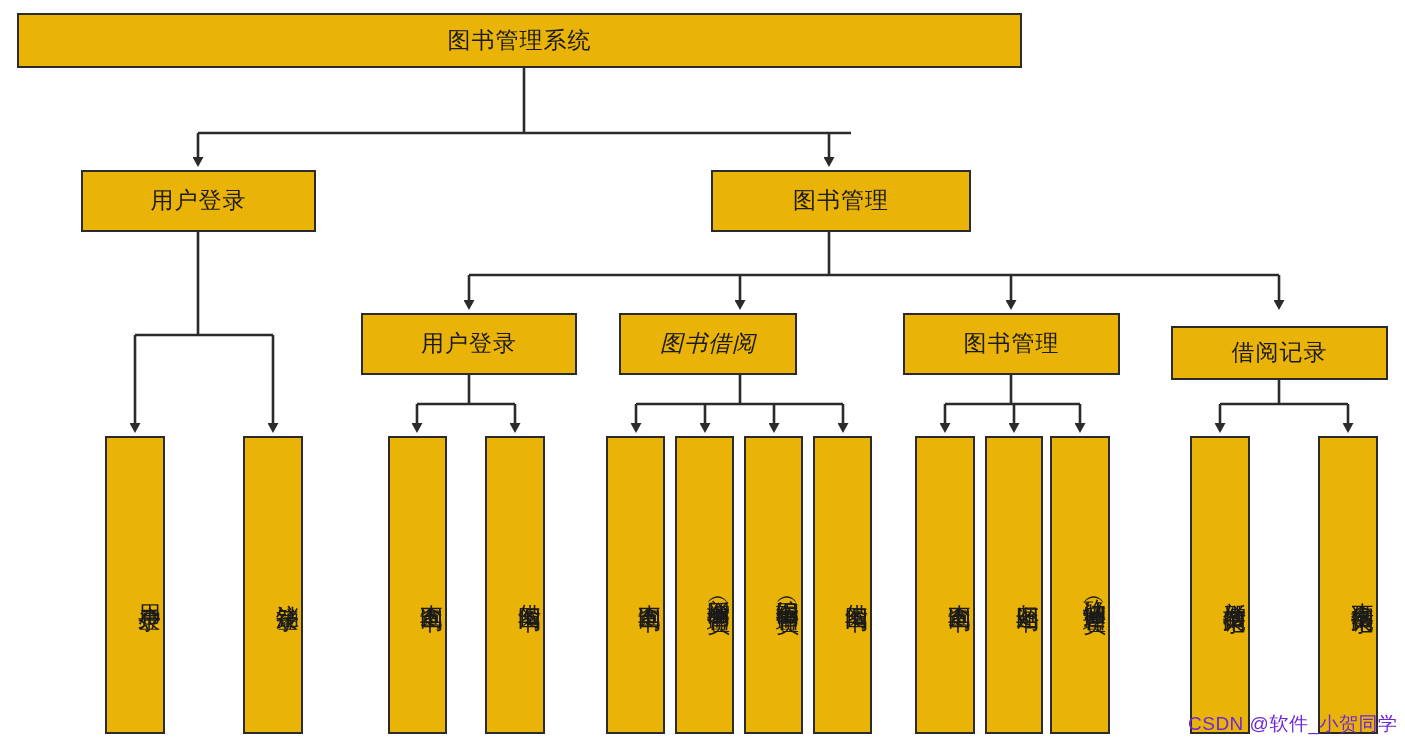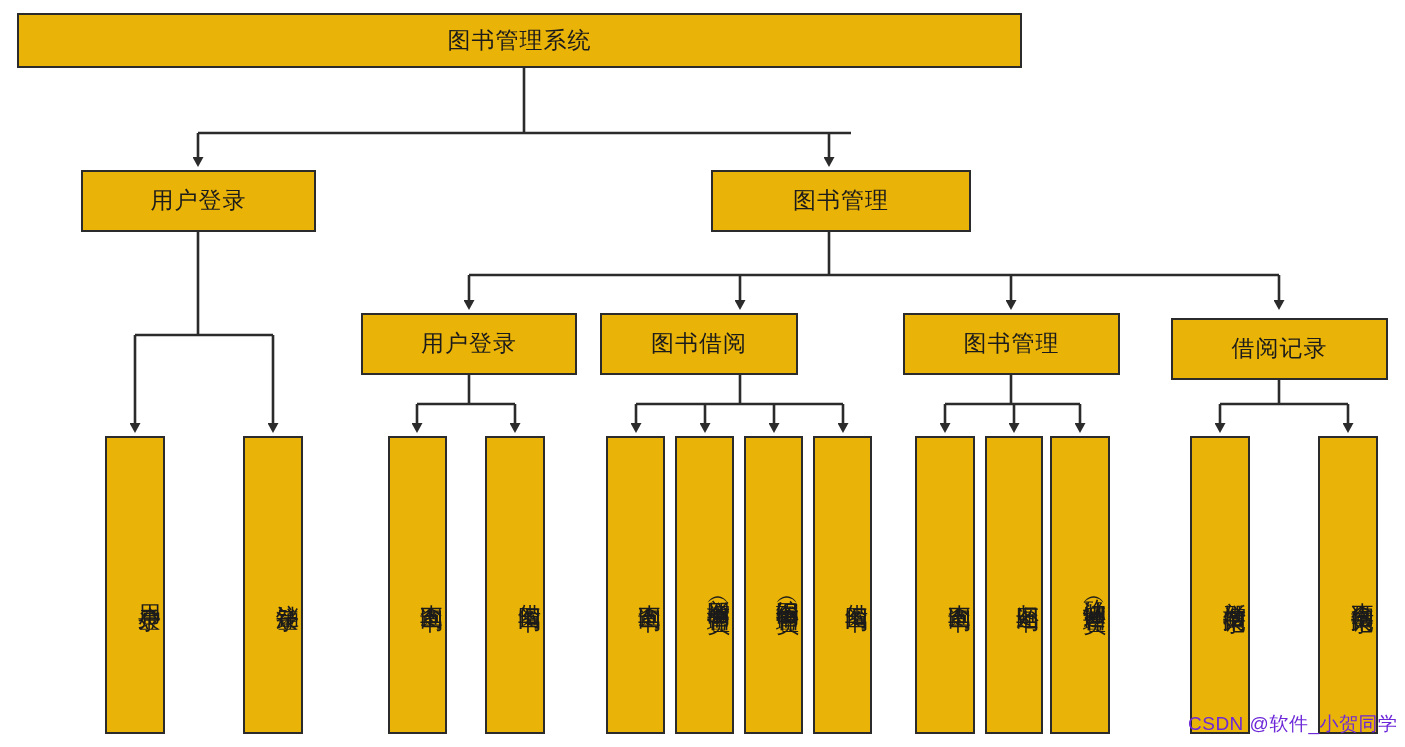--- a/index.html
+++ b/index.html
@@ -130,27 +130,27 @@
   <div class="node horiz" id="node-l2-0" style="left: 81px; top: 170px; width: 235px; height: 62px;">
     <span class="label">用户登录</span>
   </div>
   <div class="node horiz" id="node-l2-1" style="left: 711px; top: 170px; width: 260px; height: 62px;">
     <span class="label">图书管理</span>
   </div>
 
   <div class="node horiz" id="node-l3-0" style="left: 361px; top: 313px; width: 216px; height: 62px;">
     <span class="label">用户登录</span>
   </div>
-  <div class="node horiz" id="node-l3-1" style="left: 600px; top: 313px; width: 198px; height: 62px;">
+  <div class="node horiz" id="node-l3-1" style="left: 619px; top: 313px; width: 178px; height: 62px; font-style: italic;">
     <span class="label">图书借阅</span>
   </div>
   <div class="node horiz" id="node-l3-2" style="left: 903px; top: 313px; width: 217px; height: 62px;">
     <span class="label">图书管理</span>
   </div>
-  <div class="node horiz" id="node-l3-3" style="left: 1171px; top: 318px; width: 217px; height: 62px;">
+  <div class="node horiz" id="node-l3-3" style="left: 1171px; top: 326px; width: 217px; height: 54px;">
     <span class="label">借阅记录</span>
   </div>
 
   <div class="node vert" id="node-leaf-0" style="left: 105px; top: 436px; width: 60px; height: 298px;">
     <span class="label">用户登录</span>
   </div>
   <div class="node vert" id="node-leaf-1" style="left: 243px; top: 436px; width: 60px; height: 298px;">
     <span class="label">注销登录</span>
   </div>
   <div class="node vert" id="node-leaf-2" style="left: 388px; top: 436px; width: 59px; height: 298px;">

